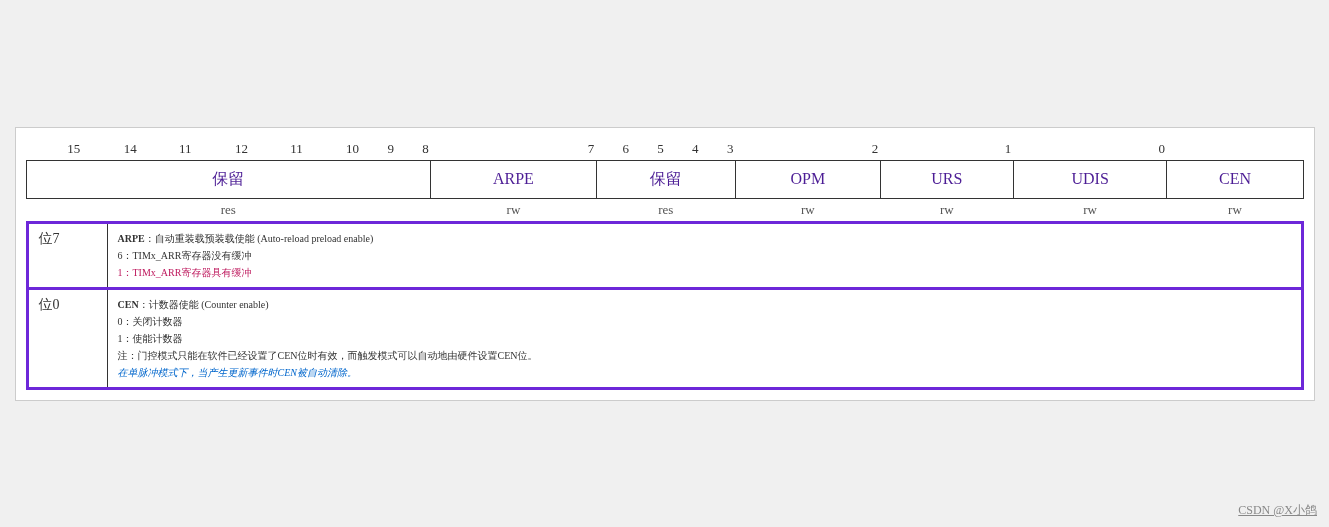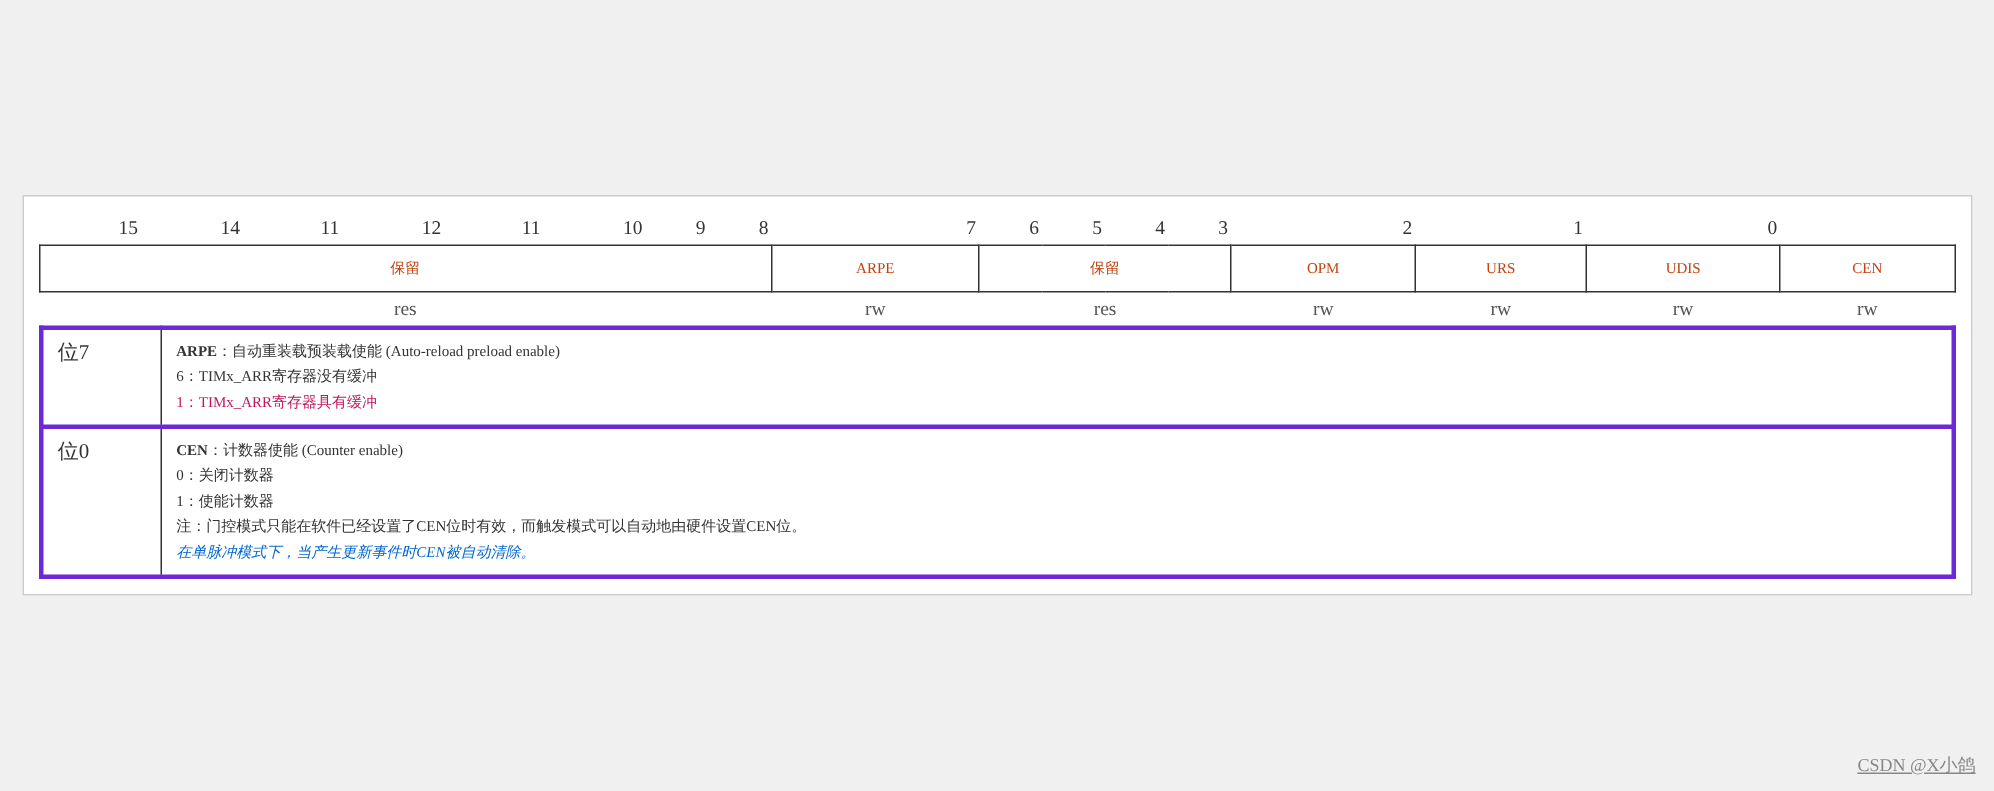--- a/index.html
+++ b/index.html
@@ -39,22 +39,22 @@
       font-size: 13px;
       color: #333;
       padding: 3px 2px;
       border: none;
     }
 
     .bit-cell-row td {
       text-align: center;
       border: 1px solid #333;
       padding: 8px 4px;
-      font-size: 10px;
-      color: #c2410c;
+      font-size: 16px;
+      color: #4c1d95;
     }
 
     .rw-row td {
       text-align: center;
       font-size: 13px;
       color: #555;
       padding: 3px 2px;
       border: none;
     }
 

